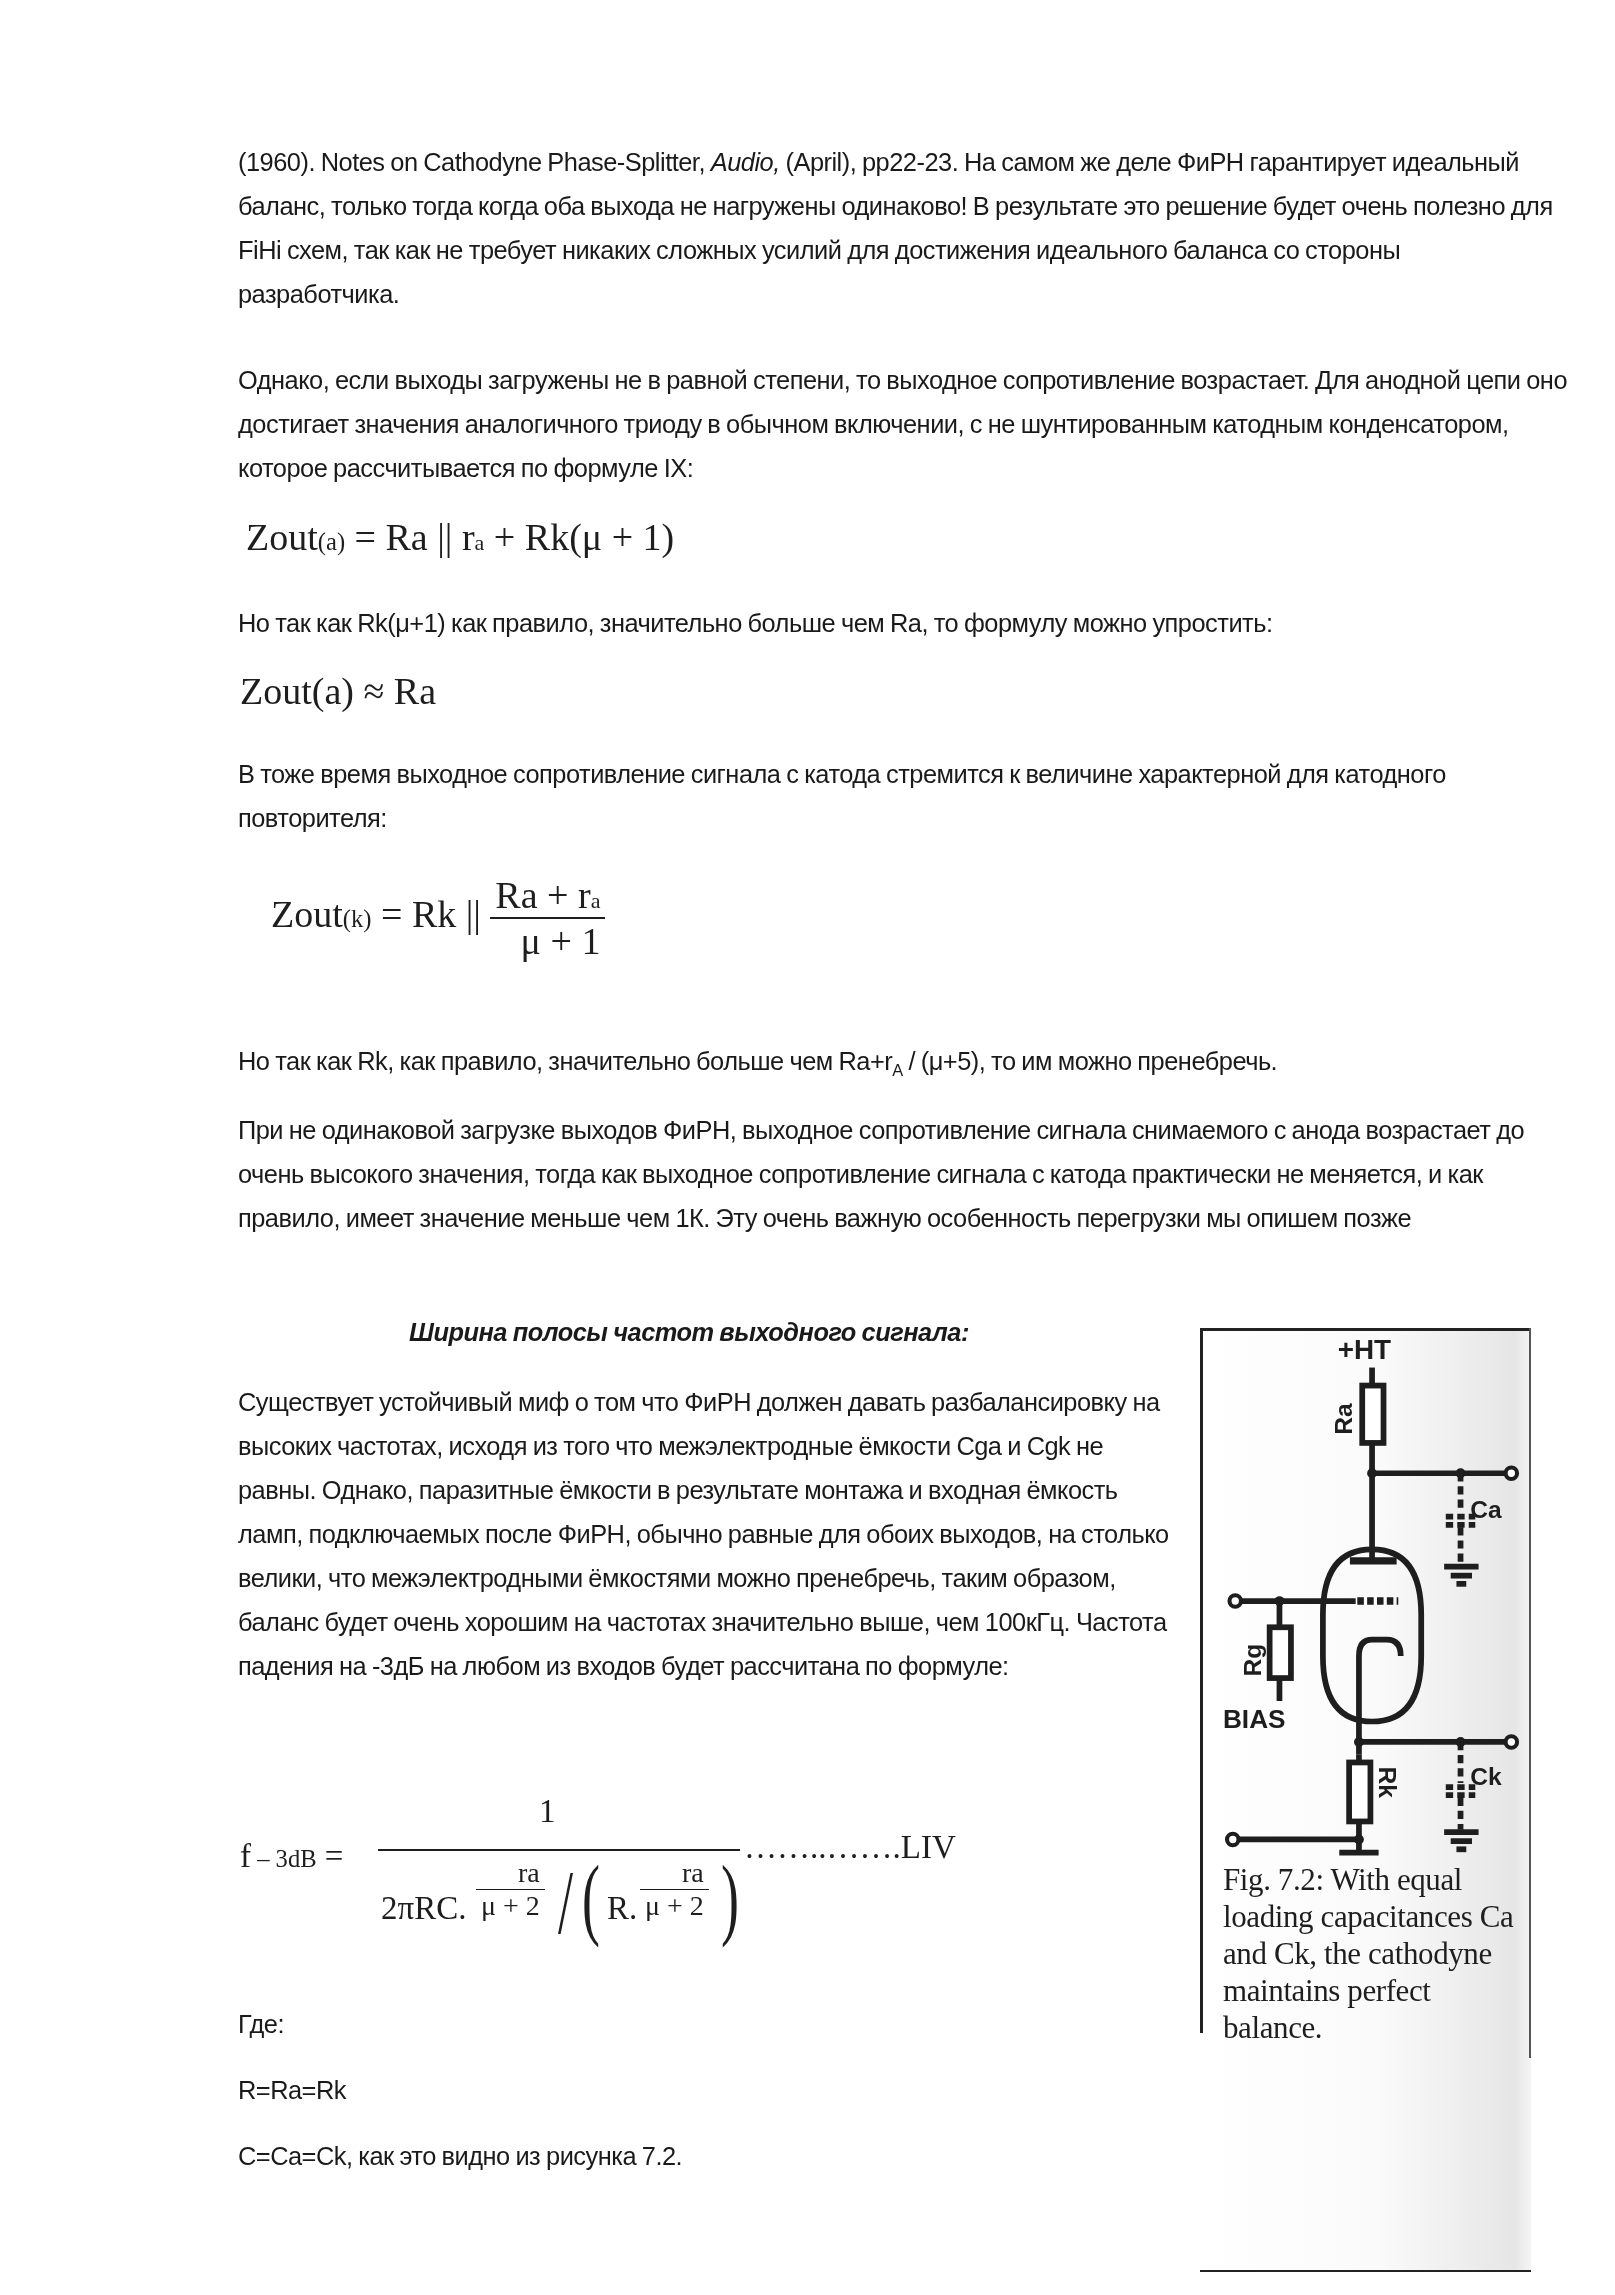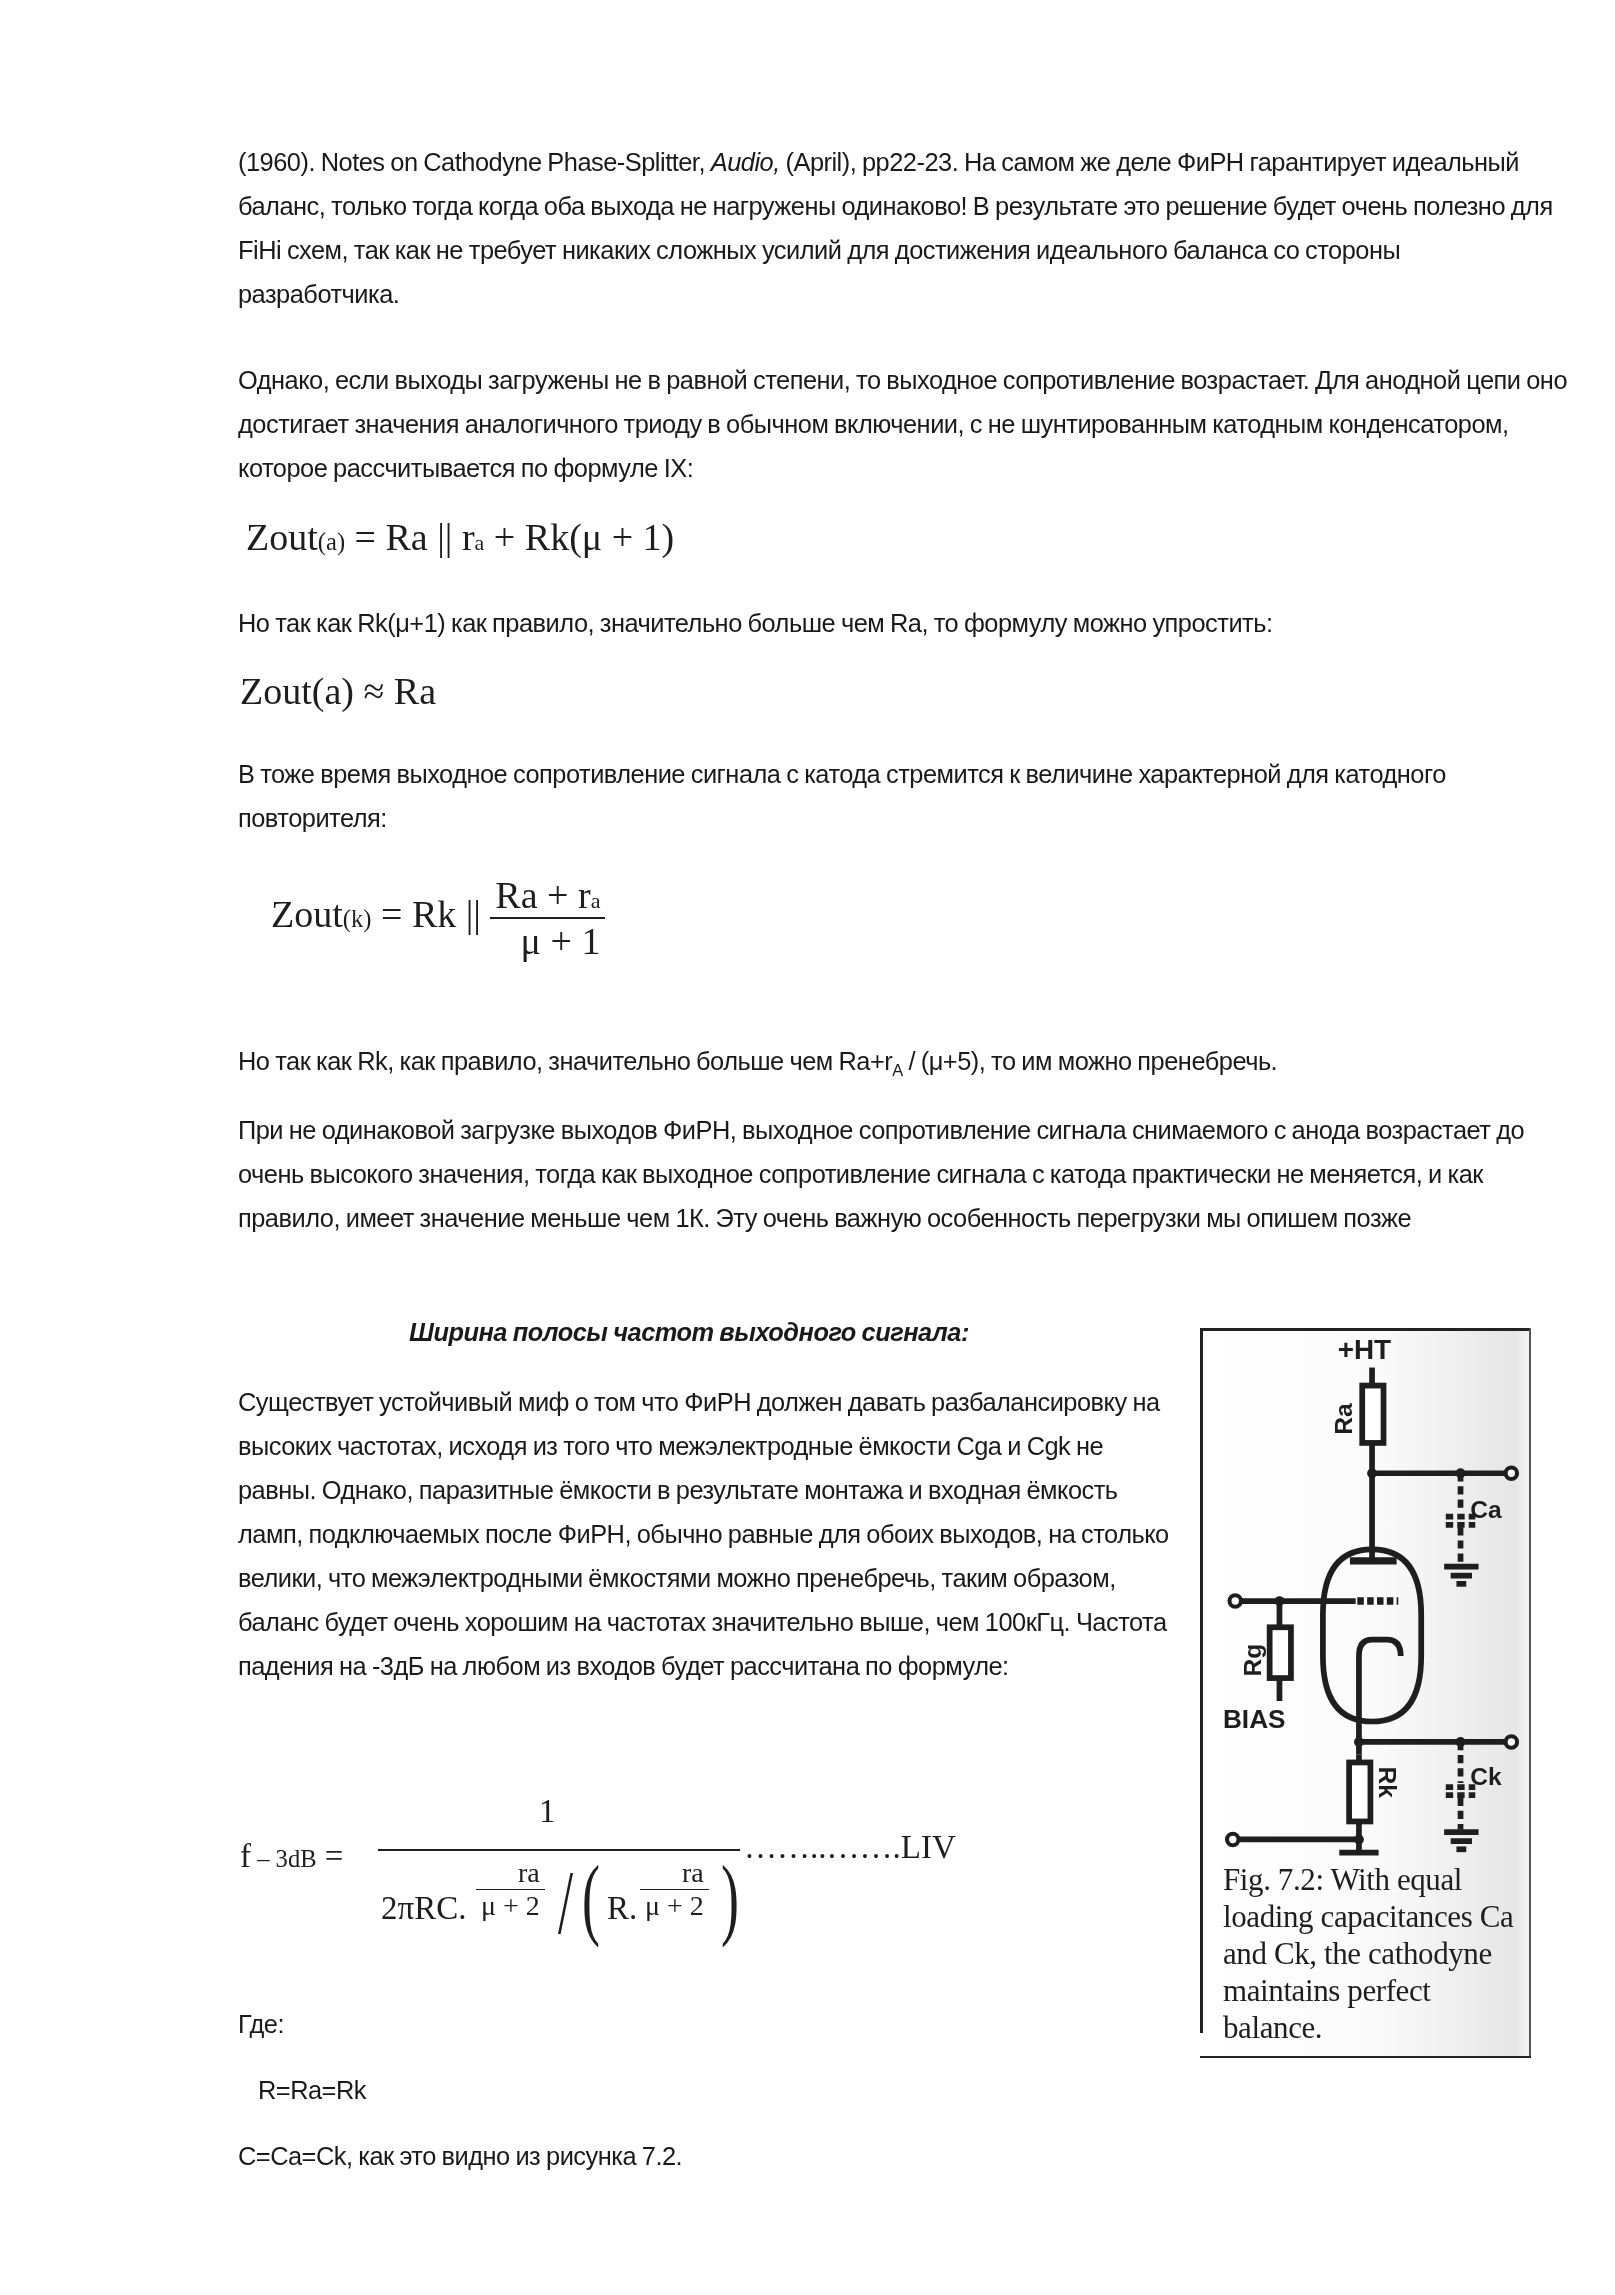--- a/index.html
+++ b/index.html
@@ -6,21 +6,21 @@
     body { width: 1615px; height: 2295px; position: relative; overflow: hidden; color: #1a1a1a; }
     .txt { position: absolute; left: 238px; font-family: "Liberation Sans", sans-serif; font-size: 25.4px; line-height: 44px; letter-spacing: -0.5px; word-spacing: -0.8px; }
     .txt p { margin: 0; }
     .math { position: absolute; font-family: "Liberation Serif", serif; color: #1e1e1e; font-size: 38px; white-space: nowrap; }
     .math .s { font-size: 24.6px; }
     .math .sub { font-size: 22px; }
     .heading { font-style: italic; font-weight: bold; text-align: center; }
     .frac { display: inline-block; vertical-align: middle; text-align: right; }
     .frac .num, .frac .den { display: block; padding: 0 4.9px; }
     .frac .bar { display: block; border-top: 2.5px solid #1e1e1e; }
-    .figure { position: absolute; left: 1200px; top: 1328px; width: 331px; height: 730px;
+    .figure { position: absolute; left: 1200px; top: 1328px; width: 331px; height: 944px;
               background: linear-gradient(90deg, #ffffff 0%, #fafafa 55%, #e6e6e6 95%, #f4f4f4 100%); }
     .fig-border-left { position: absolute; left: 0; top: 0; width: 2.5px; height: 705px; background: #222; }
     .fig-border-top { position: absolute; left: 0; top: 0; width: 331px; height: 2.5px; background: #222; }
     .fig-border-right { position: absolute; right: 0; top: 0; width: 1.6px; height: 730px; background: #555; }
     .fig-border-bottom { position: absolute; left: 0; bottom: 0; width: 331px; height: 2.5px; background: #222; }
     .caption { position: absolute; left: 23px; top: 533px; width: 303px; font-family: "Liberation Serif", serif; font-size: 31px; line-height: 37px; color: #1e1e1e; letter-spacing: -0.4px; }
     .schematic { position: absolute; left: 0; top: 0; width: 331px; height: 533px; }
     .schematic text { font-family: "Liberation Sans", sans-serif; font-weight: bold; fill: #1e1e1e; }
   </style>
 </head>
@@ -88,21 +88,21 @@
         <span class="den">μ + 2</span>
       </span>
     <span style="position:absolute; left:475px; top:46px; font-size:90px; transform:scaleX(0.6);">)</span>
     <span style="position:absolute; left:504px; top:29px;">……..…….LIV</span>
   </div>
 </div>
 
 <div class="txt" style="top:2002px;">
   <p>Где:</p>
 </div>
-<div class="txt" style="top:2068px;margin-left:20px;">
+<div class="txt" style="top:2068px;">
   <p>R=Ra=Rk</p>
 </div>
 <div class="txt" style="top:2134px; width:984px;">
   <p>C=Ca=Ck,  как это видно из рисунка 7.2.</p>
 </div>
 
 <div class="figure">
   <div class="fig-border-top"></div>
   <div class="fig-border-left"></div>
   <div class="fig-border-right"></div>

